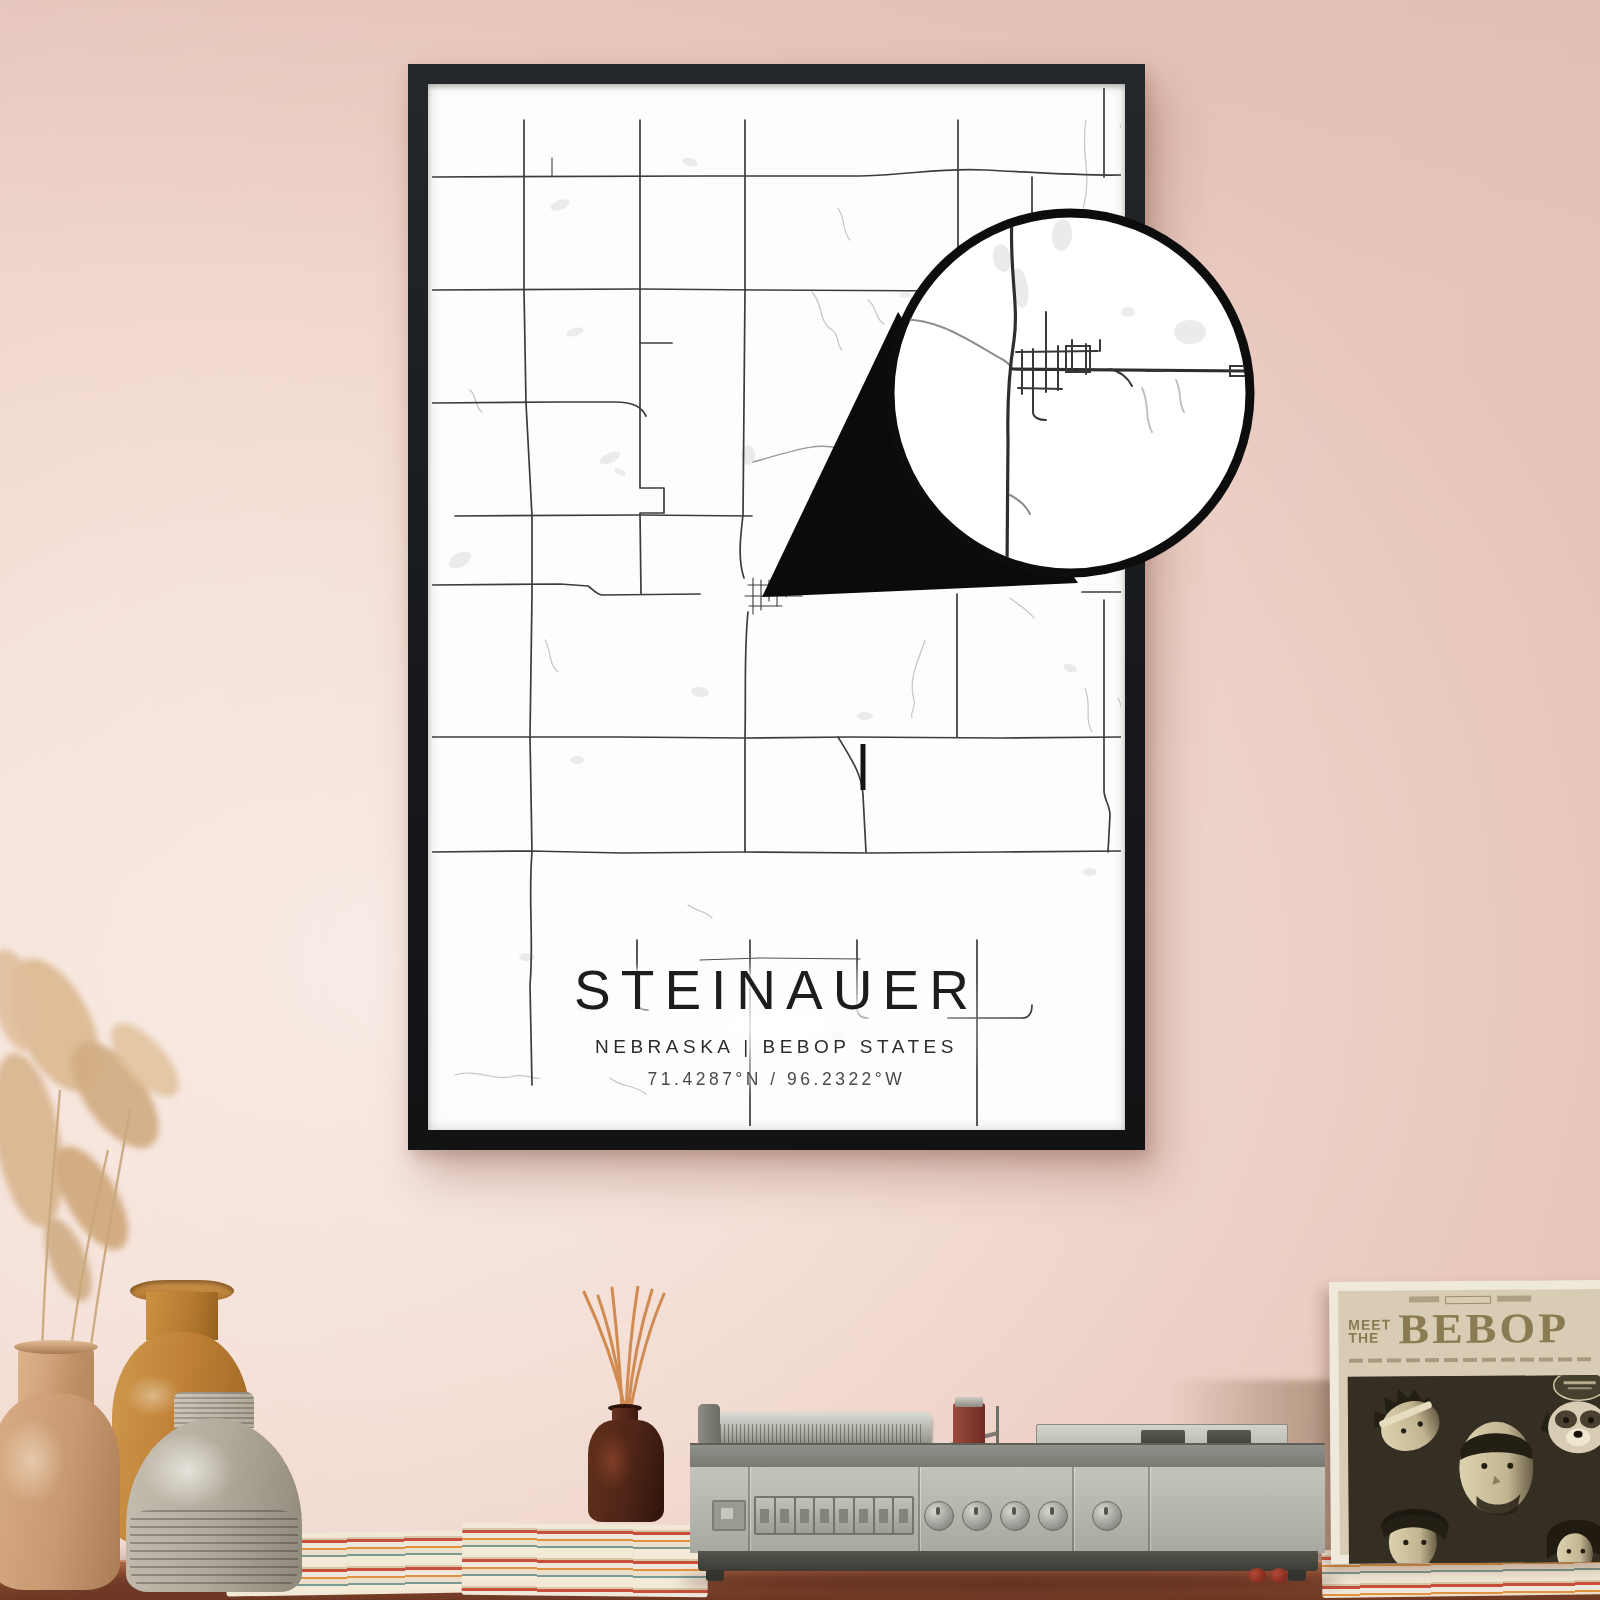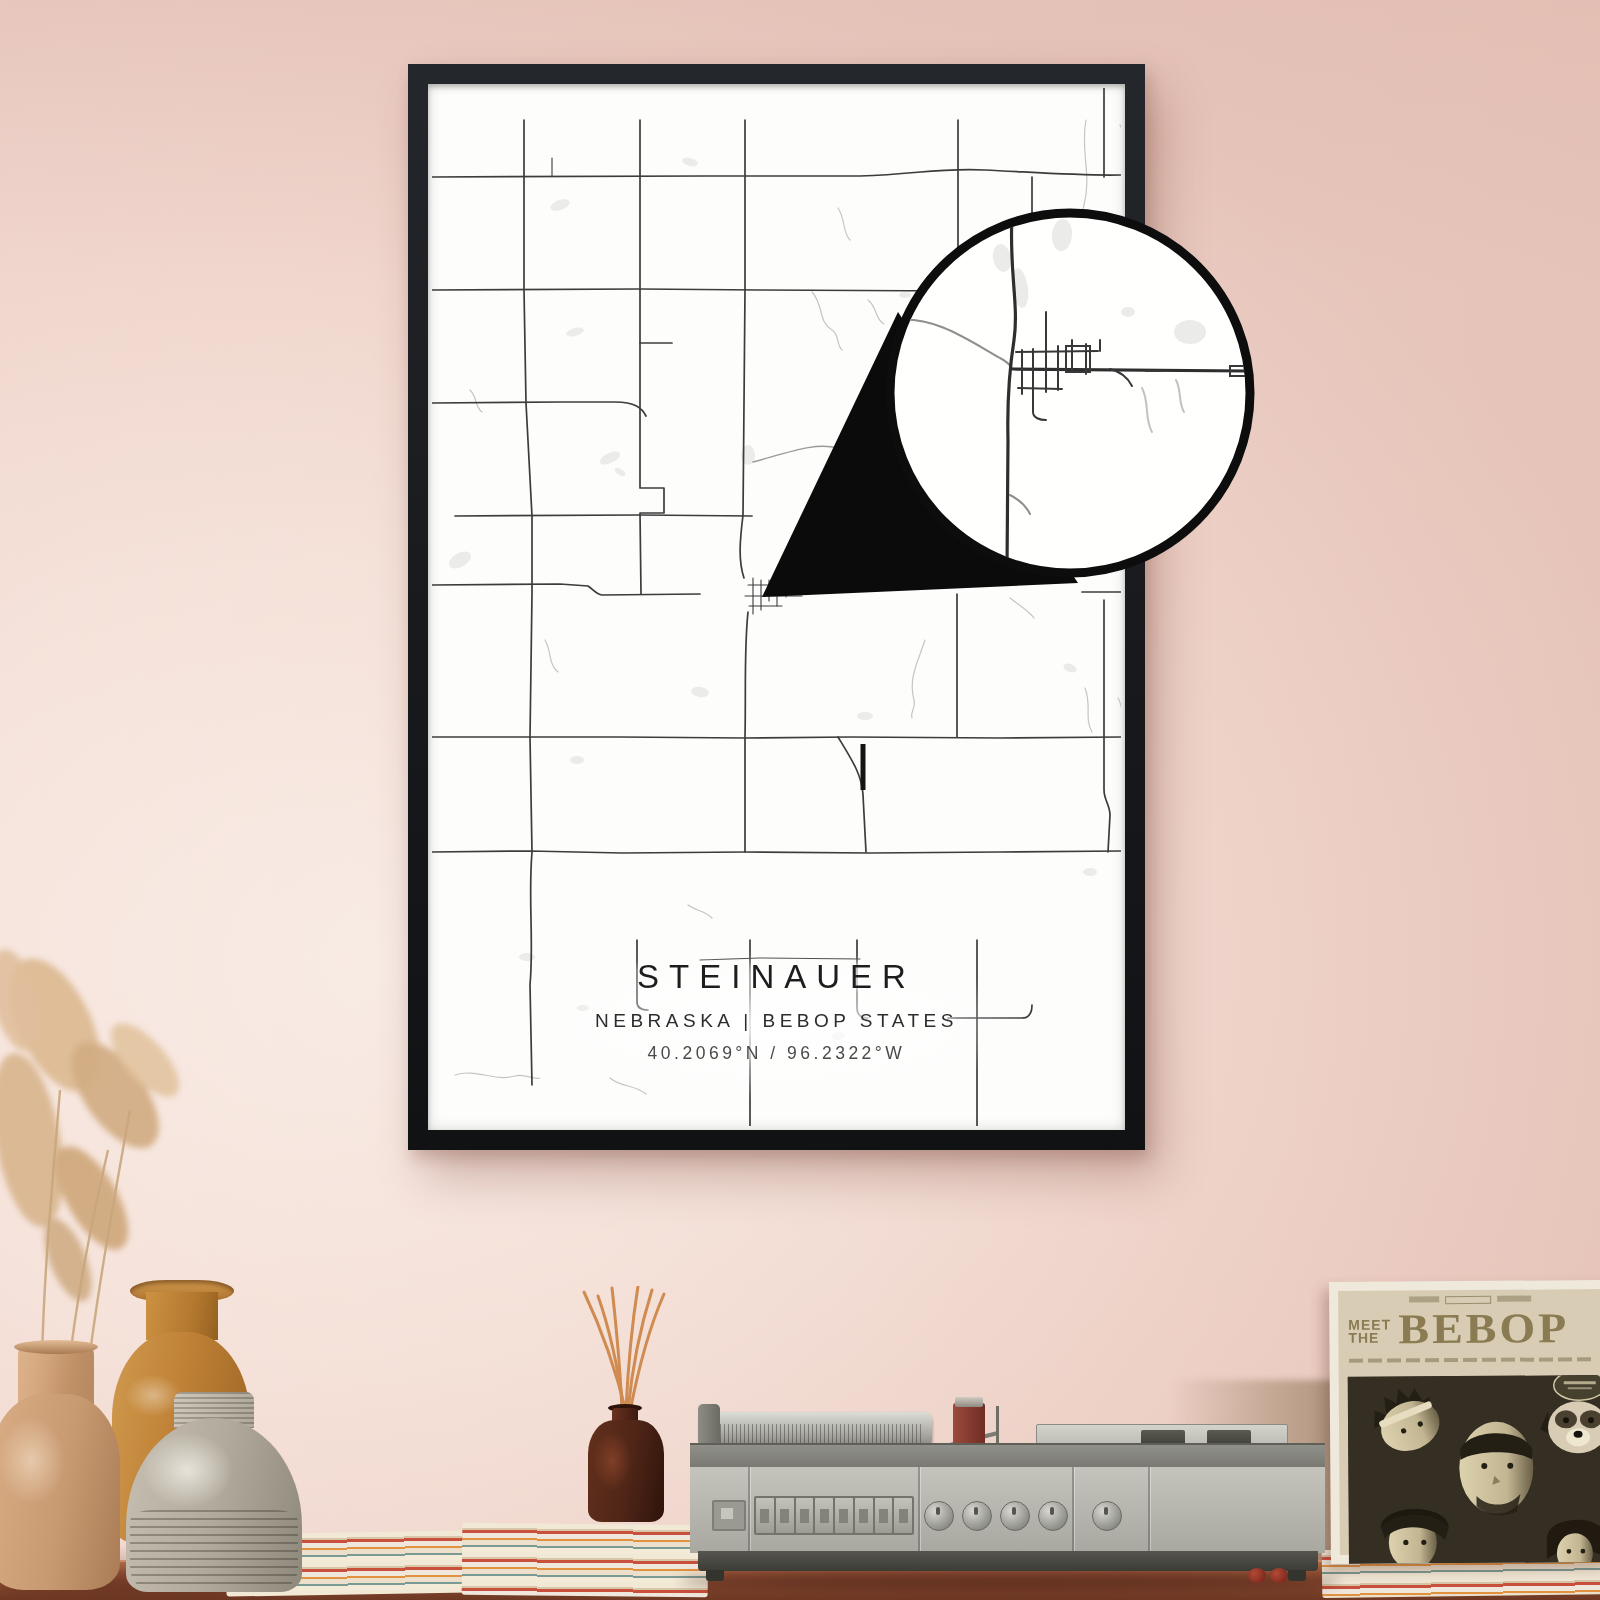--- a/index.html
+++ b/index.html
@@ -36,21 +36,21 @@
   .cone{fill:#0b0b0b;}
   .lens-bg{fill:#fffffe;stroke:#0d0d0d;stroke-width:9;}
   .lens-road{fill:none;stroke:#2e2e2e;stroke-width:3.2;stroke-linecap:round;}
   .lens-street{fill:none;stroke:#383838;stroke-width:2;stroke-linecap:round;}
   .lens-gray{fill:none;stroke:#8e8e8e;stroke-width:2;stroke-linecap:round;}
   .lens-creek{fill:none;stroke:#c2c2c0;stroke-width:2;stroke-linecap:round;}
 
   #poster-text{left:428px;top:940px;width:697px;height:170px;z-index:3;text-align:center;color:var(--ink,#1d1d1d);}
   #poster-text .halo{position:absolute;left:100px;top:10px;width:500px;height:150px;
     background:radial-gradient(closest-side, rgba(255,255,255,.95), rgba(255,255,255,0));}
-  #map-title{position:relative;margin-top:18px;font-size:33px;font-weight:400;letter-spacing:10px;
+  #map-title{position:relative;margin-top:18px;font-size:55px;font-weight:400;letter-spacing:10px;
     text-shadow:0 0 6px #fff,0 0 12px #fff;}
   #map-region{position:relative;margin-top:14px;font-size:19px;letter-spacing:4.5px;color:#2c2c2c;
     text-shadow:0 0 6px #fff;}
   #map-coords{position:relative;margin-top:11px;font-size:17.5px;letter-spacing:3.5px;color:var(--coord_ink,#4a4a4a);
     text-shadow:0 0 6px #fff;}
 
   
   #grass-svg{left:-20px;top:930px;width:300px;height:540px;z-index:5;}
 
   
@@ -298,21 +298,21 @@
       <path class="lens-street" d="M1046,326 L1046,312 M1100,351 L1100,340"></path>
       <path class="lens-street" d="M1110,369 C1122,372 1128,378 1132,386 M1146,371 L1163,371"></path>
       <rect x="1230" y="366" width="18" height="10" fill="none" stroke="#383838" stroke-width="2"></rect>
     </g>
   </svg>
 
   <div class="abs" id="poster-text">
     <div class="halo"></div>
     <div id="map-title">STEINAUER</div>
     <div id="map-region">NEBRASKA | BEBOP STATES</div>
-    <div id="map-coords">40.2069°N / 96.2322°W</div>
+    <div id="map-coords">71.4287°N / 96.2322°W</div>
   </div>
 
   <svg class="abs" id="grass-svg" viewBox="0 0 300 540">
     <defs>
         <filter id="soft">
           <feGaussianBlur stdDeviation="3"></feGaussianBlur>
         </filter>
       </defs>
     <g filter="url(#soft)">
       <ellipse cx="75" cy="95" rx="36" ry="72" fill="#dcba93" opacity=".95" transform="rotate(-26 75 95)"></ellipse>

